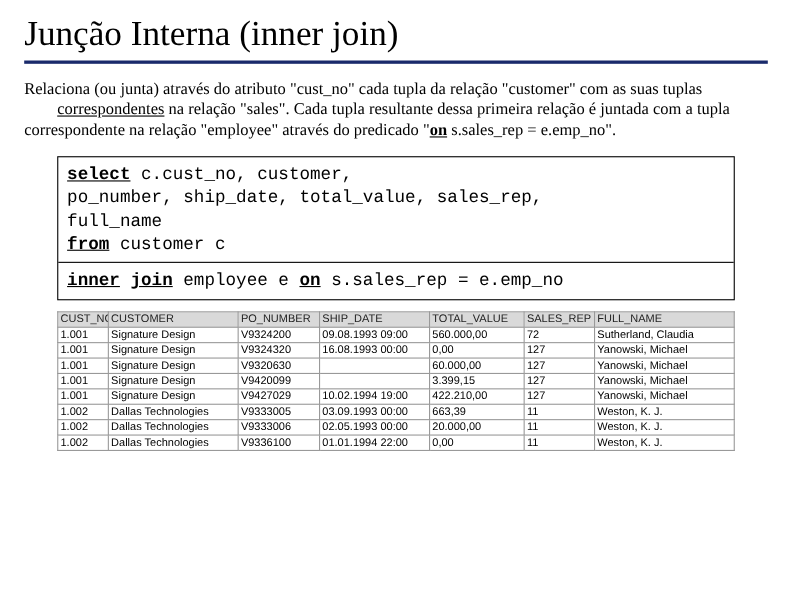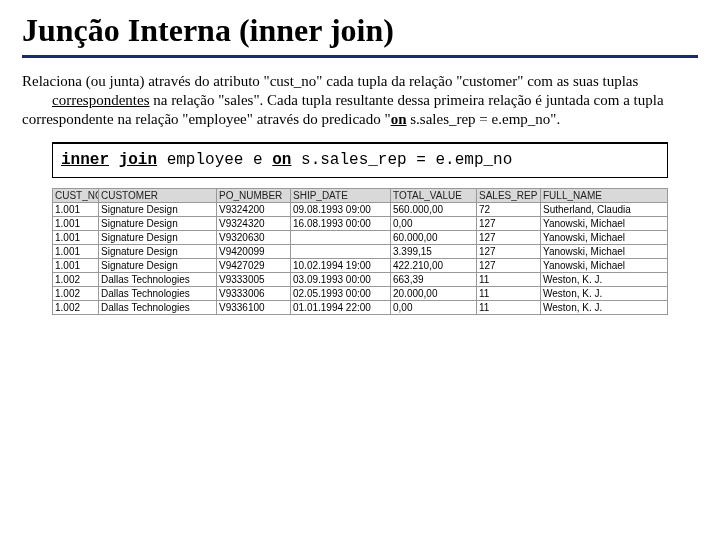--- a/index.html
+++ b/index.html
@@ -6,21 +6,21 @@
   body {
     background: #fff;
     font-family: "Times New Roman", Times, serif;
     width: 720px;
     height: 540px;
     padding: 12px 22px;
     color: #000;
   }
   .title {
     font-size: 32px;
-    font-weight: bold;
+    font-weight: normal;
     padding-bottom: 6px;
     border-bottom: 3px solid #1a2a6b;
     margin-bottom: 14px;
   }
   .description {
     font-size: 15px;
     line-height: 1.25;
     margin-bottom: 14px;
   }
   .description .u { text-decoration: underline; margin-left: 30px; }
@@ -71,20 +71,30 @@
   col.c-full { width: auto; }
 </style>
 </head>
 <body>
 
 <h1 class="title">Junção Interna (inner join)</h1>
 
 <p class="description">Relaciona (ou junta) através do atributo "cust_no" cada tupla da relação "customer" com as suas tuplas <span class="u">correspondentes</span> na relação "sales". Cada tupla resultante dessa primeira relação é juntada com a tupla correspondente na relação "employee" através do predicado "<span class="bu">on</span> s.sales_rep = e.emp_no".</p>
 
 <div class="codebox">
+  <div class="blk">
+    <div>
+      <span class="kw">select</span><span> c.cust_no, customer,</span>
+    </div>
+    <div>  po_number, ship_date, total_value, sales_rep,</div>
+    <div>  full_name</div>
+    <div>
+      <span class="kw">from</span><span> customer c</span>
+    </div>
+  </div>
   <div class="blk sep">
     <span class="kw">inner</span>
     <span> </span>
     <span class="kw">join</span><span> employee e </span><span class="kw">on</span><span> s.sales_rep = e.emp_no</span>
   </div>
 </div>
 
 <div class="table-wrap">
   <table class="data">
     <colgroup>

